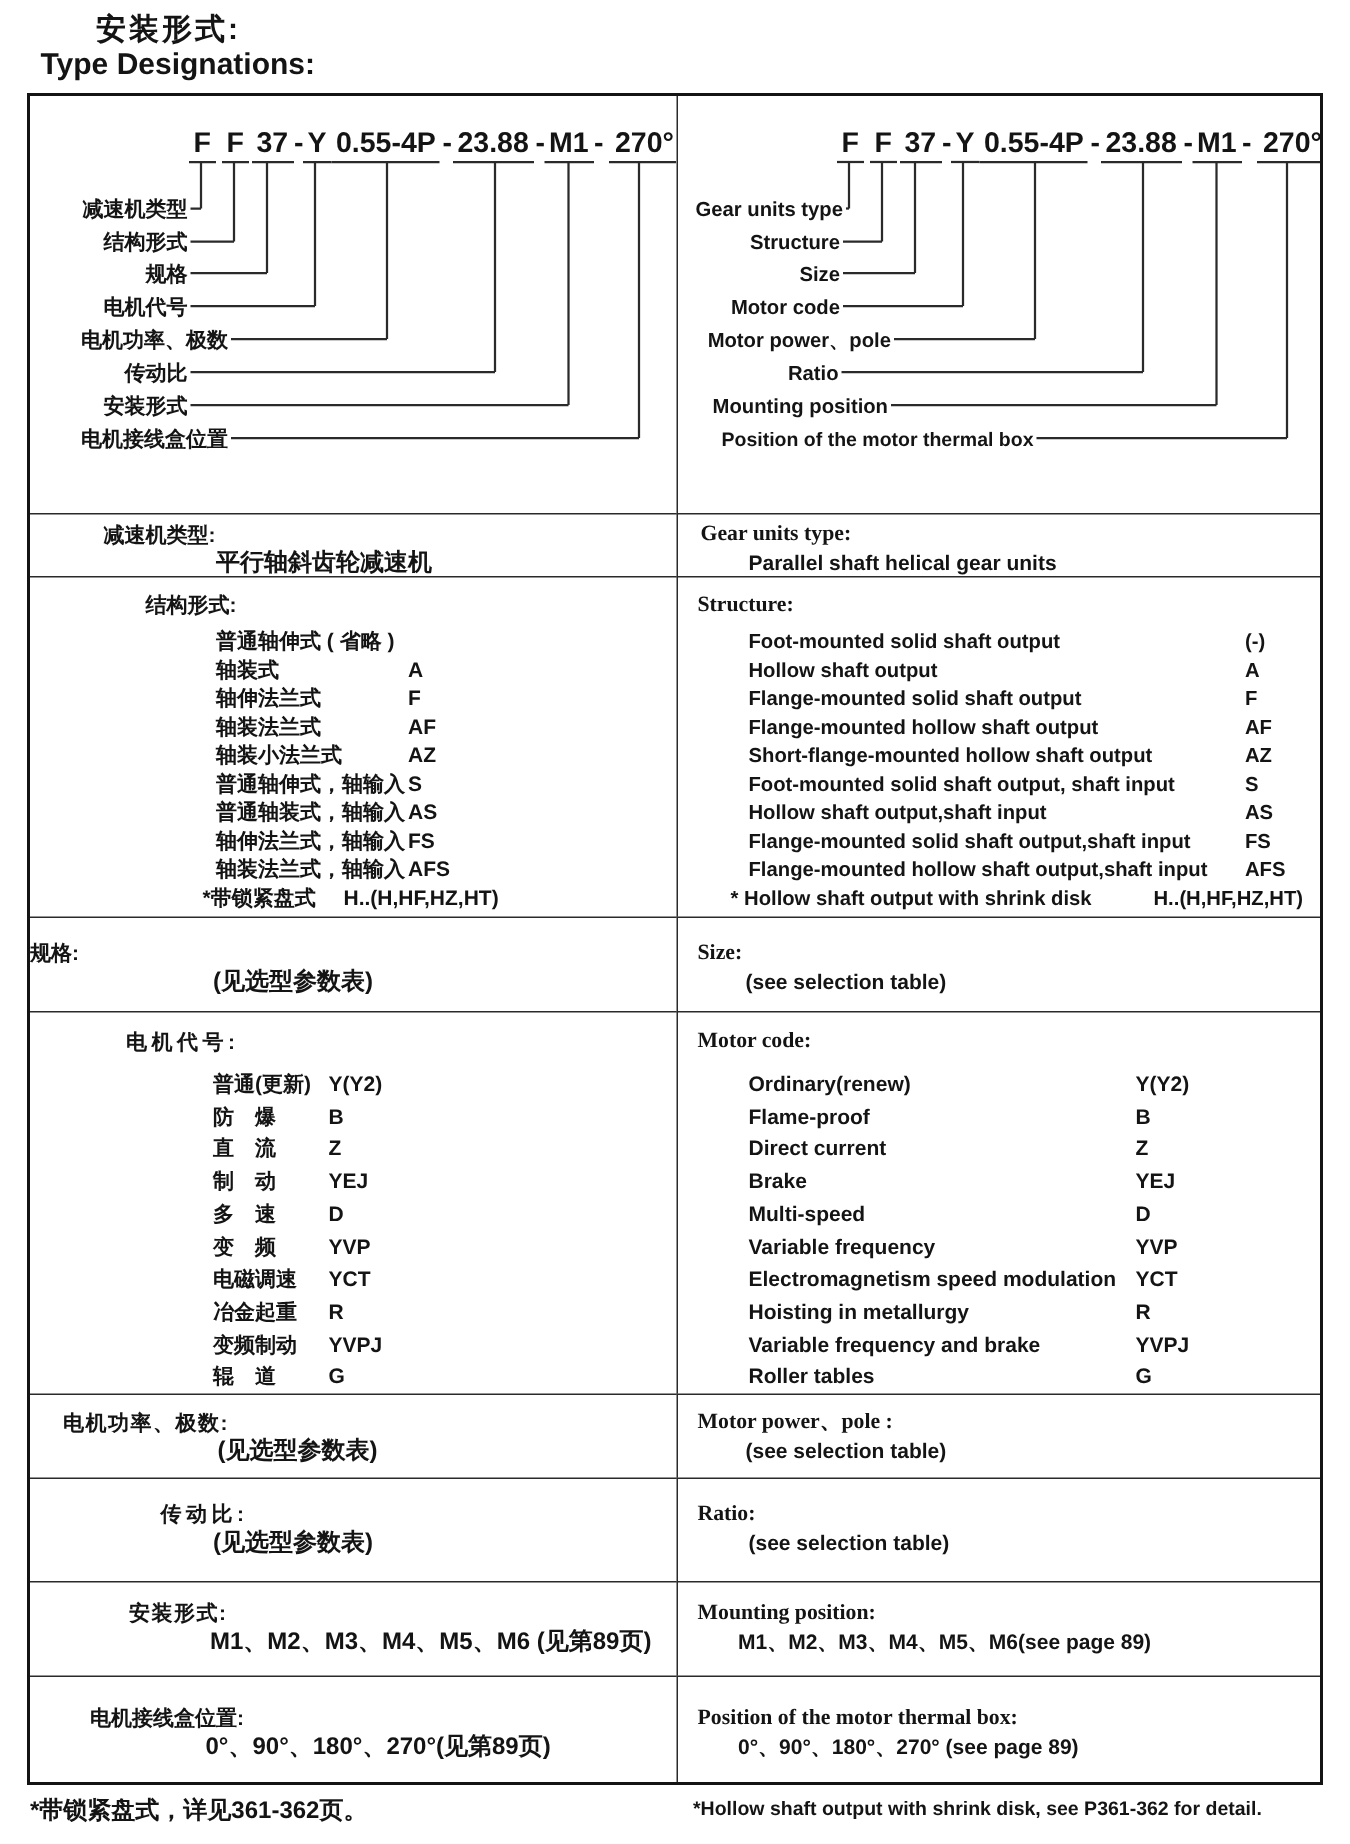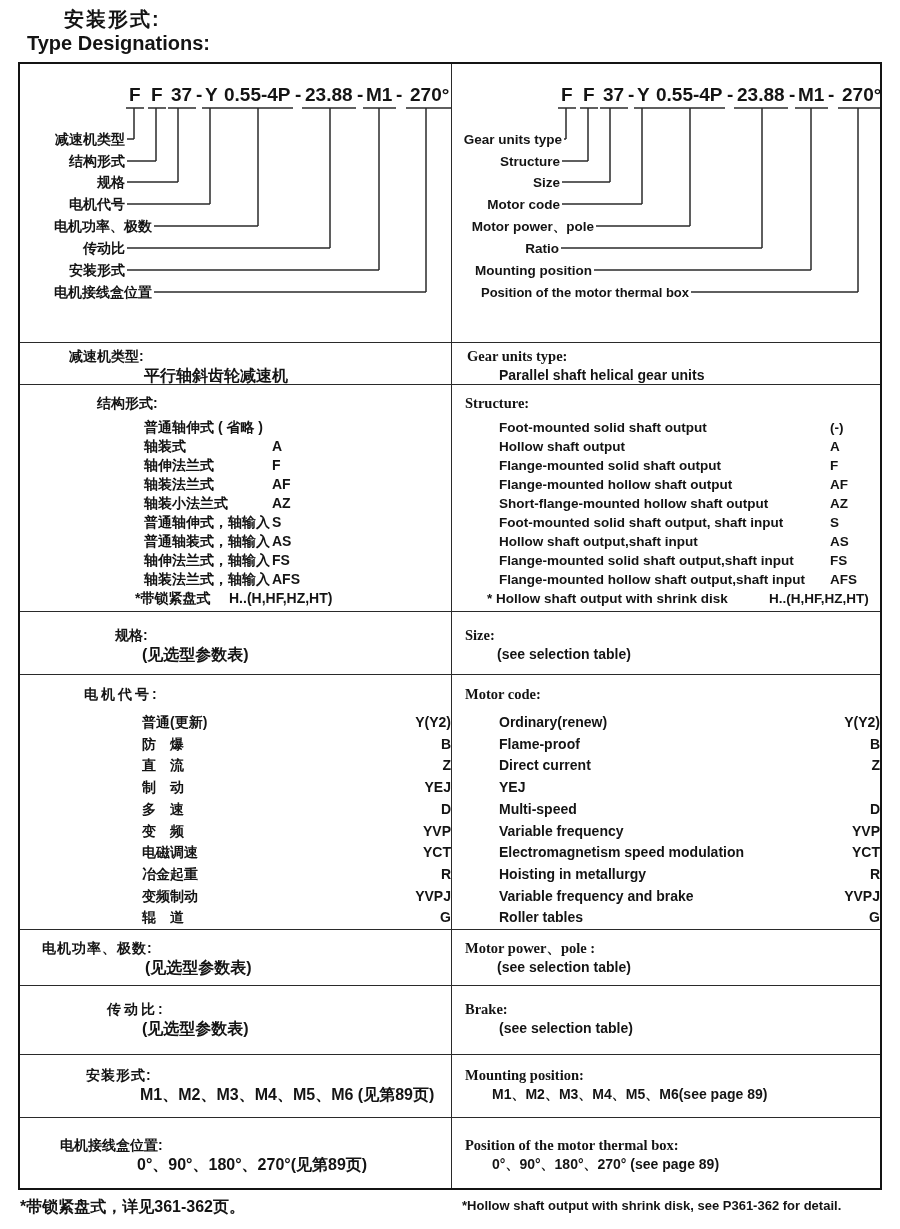--- a/index.html
+++ b/index.html
@@ -44,35 +44,35 @@
   .struct-zh .li.star .il{width:94px;}
   .struct-en .h{padding-left:13px;}
   .struct-en .li{padding-left:47px;font-size:13.5px;}
   .struct-en .il{width:331px;}
   .struct-en .li.star{padding-left:35px;}
   .struct-en .li.star .il{width:282px;}
 
   
   .c-motor{padding-top:10px;}
   .c-motor .h{margin-bottom:8px;}
-  .c-motor .li{line-height:21.7px;justify-content:space-between;}
+  .c-motor .li{line-height:21.7px;}
   .motor-zh .h{padding-left:64px;}
   .motor-zh .li{padding-left:122px;}
   .motor-zh .il{width:77px;}
   .motor-en .h{padding-left:13px;}
   .motor-en .li{padding-left:47px;}
   .motor-en .il{width:258px;}
 
   
   .c-gear{padding-top:4px;}
   .gear-zh .h{padding-left:49px;} .gear-zh .b{padding-left:124px;}
   .gear-en .h{padding-left:15px;} .gear-en .b{padding-left:47px;}
 
   .c-size{padding-top:14px;}
-  .size-zh .h{padding-left:95px;} .size-zh .b{padding-left:122px;}
+  .size-zh .h{} .size-zh .b{padding-left:122px;}
   .size-en .h{padding-left:13px;} .size-en .b{padding-left:45px;}
 
   .c-power{padding-top:9px;}
   .power-zh .h{padding-left:22px;} .power-zh .b{padding-left:125px;}
   .power-en .h{padding-left:13px;} .power-en .b{padding-left:45px;}
 
   .c-ratio{padding-top:14px;}
   .ratio-zh .h{padding-left:87px;} .ratio-zh .b{padding-left:122px;}
   .ratio-en .h{padding-left:13px;} .ratio-en .b{padding-left:47px;}
 
@@ -371,20 +371,21 @@
       </div>
     <div class="li">
         <span class="il">Flame-proof</span>
         <span class="ic">B</span>
       </div>
     <div class="li">
         <span class="il">Direct current</span>
         <span class="ic">Z</span>
       </div>
     <div class="li">
+        <span class="il">Brake</span>
         <span class="ic">YEJ</span>
       </div>
     <div class="li">
         <span class="il">Multi-speed</span>
         <span class="ic">D</span>
       </div>
     <div class="li">
         <span class="il">Variable frequency</span>
         <span class="ic">YVP</span>
       </div>
@@ -413,21 +414,21 @@
   <div class="cell bt bl c-power power-en en">
     <div class="h">Motor power、pole :</div>
     <div class="b">(see selection table)</div>
   </div>
 
   <div class="cell bt c-ratio ratio-zh zh">
     <div class="h ls3">传动比:</div>
     <div class="b">(见选型参数表)</div>
   </div>
   <div class="cell bt bl c-ratio ratio-en en">
-    <div class="h">Brake:</div>
+    <div class="h">Ratio:</div>
     <div class="b">(see selection table)</div>
   </div>
 
   <div class="cell bt c-mount mount-zh zh">
     <div class="h ls1">安装形式:</div>
     <div class="b">M1、M2、M3、M4、M5、M6 (见第89页)</div>
   </div>
   <div class="cell bt bl c-mount mount-en en">
     <div class="h">Mounting position:</div>
     <div class="b">M1、M2、M3、M4、M5、M6(see page 89)</div>

